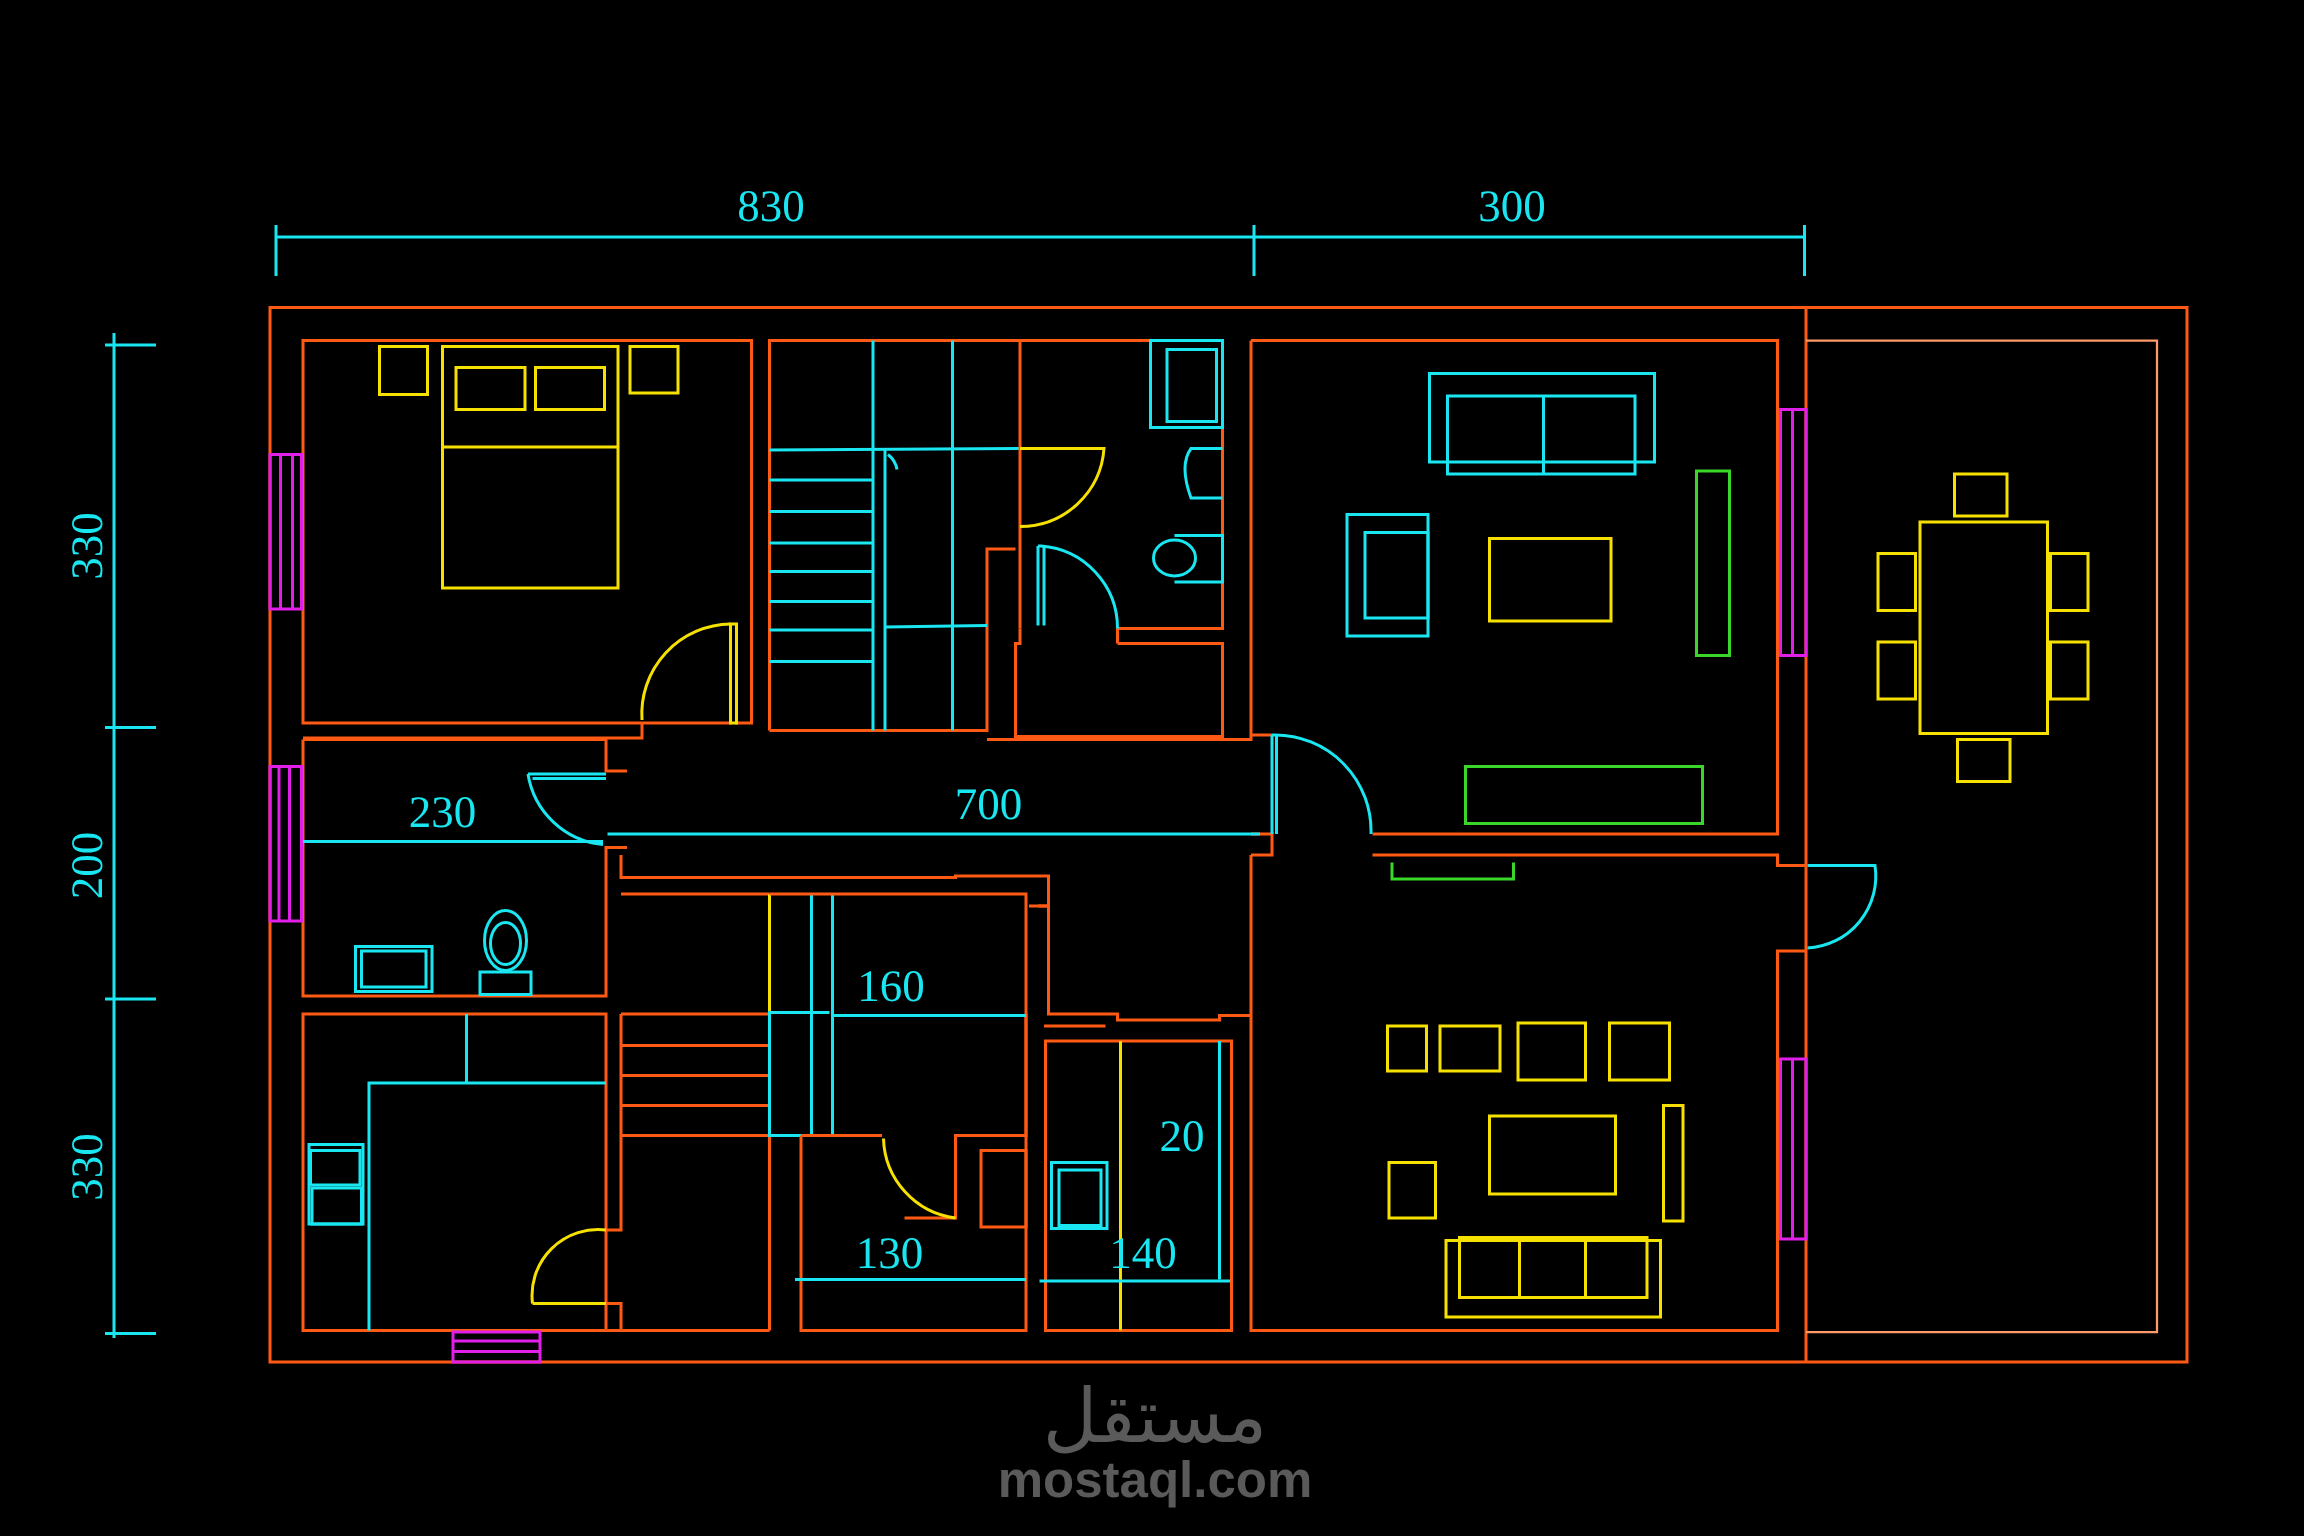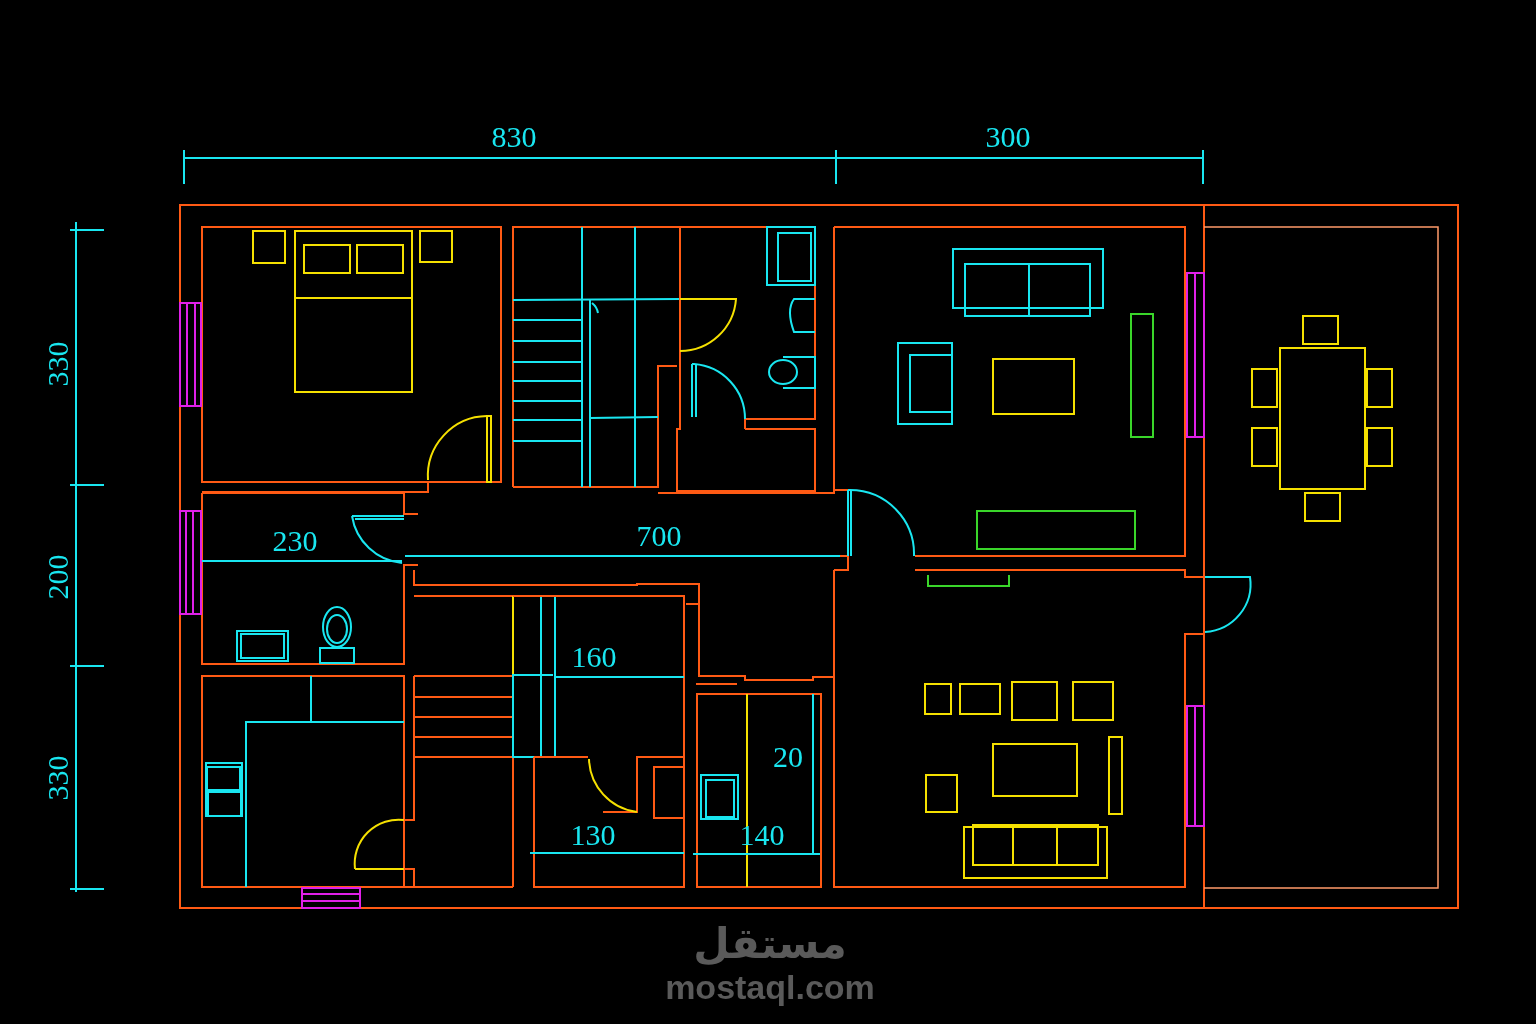--- a/index.html
+++ b/index.html
@@ -6,21 +6,21 @@
   body { width: 1536px; height: 1024px; overflow: hidden; position: relative; font-family: "Liberation Serif", serif; }
   svg#plan { position: absolute; left: 0; top: 0; }
   .wall { stroke: #ff5a14; stroke-width: 2; fill: none; }
   .wall-lt { stroke: #ff9a6a; stroke-width: 1.5; fill: none; }
   .cy { stroke: #19e6f0; stroke-width: 2; fill: none; }
   .yl { stroke: #f5e000; stroke-width: 2; fill: none; }
   .gr { stroke: #3ad62a; stroke-width: 2; fill: none; }
   .mg { stroke: #e020e8; stroke-width: 2; fill: none; }
   .dimtxt { fill: #19e6f0; font-family: "Liberation Serif", serif; font-size: 30px; }
   .watermark { position: absolute; left: 640px; top: 918px; width: 260px; text-align: center; color: #5a5a5a; }
-  .wm-ar { font-family: "DejaVu Sans", sans-serif; font-weight: bold; font-size: 42px; line-height: 52px; }
+  .wm-ar { font-family: "DejaVu Sans", sans-serif; font-weight: normal; font-size: 50px; line-height: 52px; }
   .wm-en { font-family: Liberation Sans, sans-serif; font-weight: bold; font-size: 34px; line-height: 30px; margin-top: 2px; }
 </style>
 </head>
 <body>
 
 <svg id="plan" width="1536" height="1024" viewBox="0 0 1536 1024" xmlns="http://www.w3.org/2000/svg">
 
   <g>
     <line class="cy" x1="184" y1="158" x2="1204" y2="158"></line>
     <line class="cy" x1="184" y1="150" x2="184" y2="184" stroke-width="1"></line>

